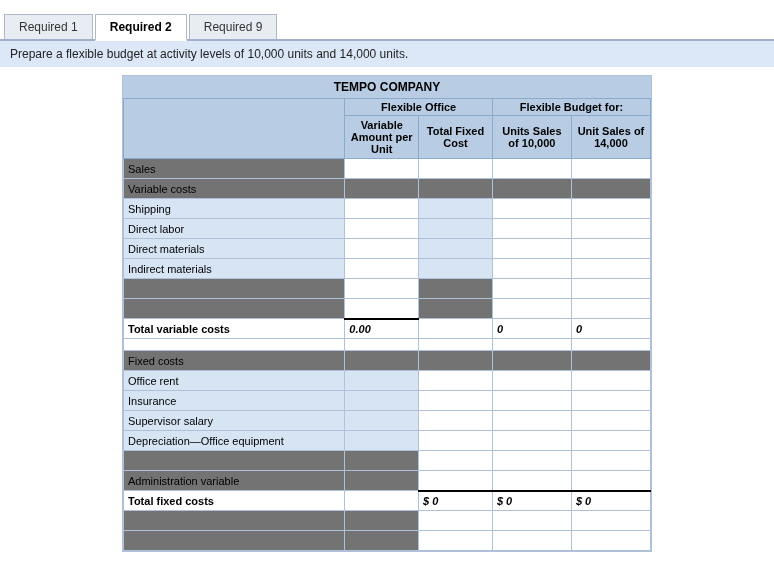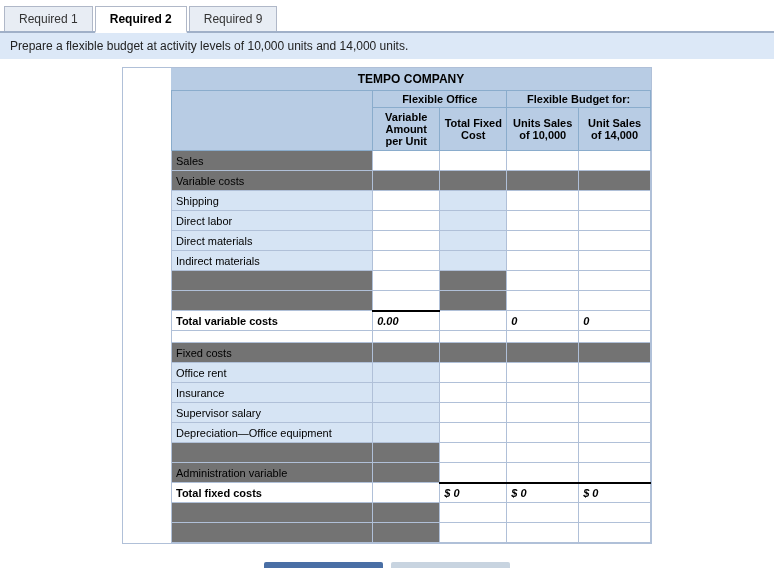--- a/index.html
+++ b/index.html
@@ -8,21 +8,21 @@
       font-size: 12px;
       background: #fff;
       width: 774px;
       min-height: 568px;
     }
 
     
     .tabs-container {
       display: flex;
       border-bottom: 2px solid #a0b0c8;
-      padding-top: 6px;
+      padding-top: 14px;
       padding-left: 4px;
       background: #fff;
     }
     .tab {
       padding: 5px 14px;
       border: 1px solid #b0b8c8;
       border-bottom: none;
       margin-right: 2px;
       cursor: pointer;
       background: #e8edf4;
@@ -48,21 +48,20 @@
     
     .content-area {
       padding: 8px 10px;
     }
 
     
     .table-wrapper {
       border: 1px solid #b0c0d8;
       margin: 0 auto;
       width: 530px;
-      padding-left: 48px;
     }
 
     .company-title {
       text-align: center;
       font-weight: bold;
       background: #b8cce4;
       padding: 4px;
       font-size: 12px;
       color: #000;
     }

